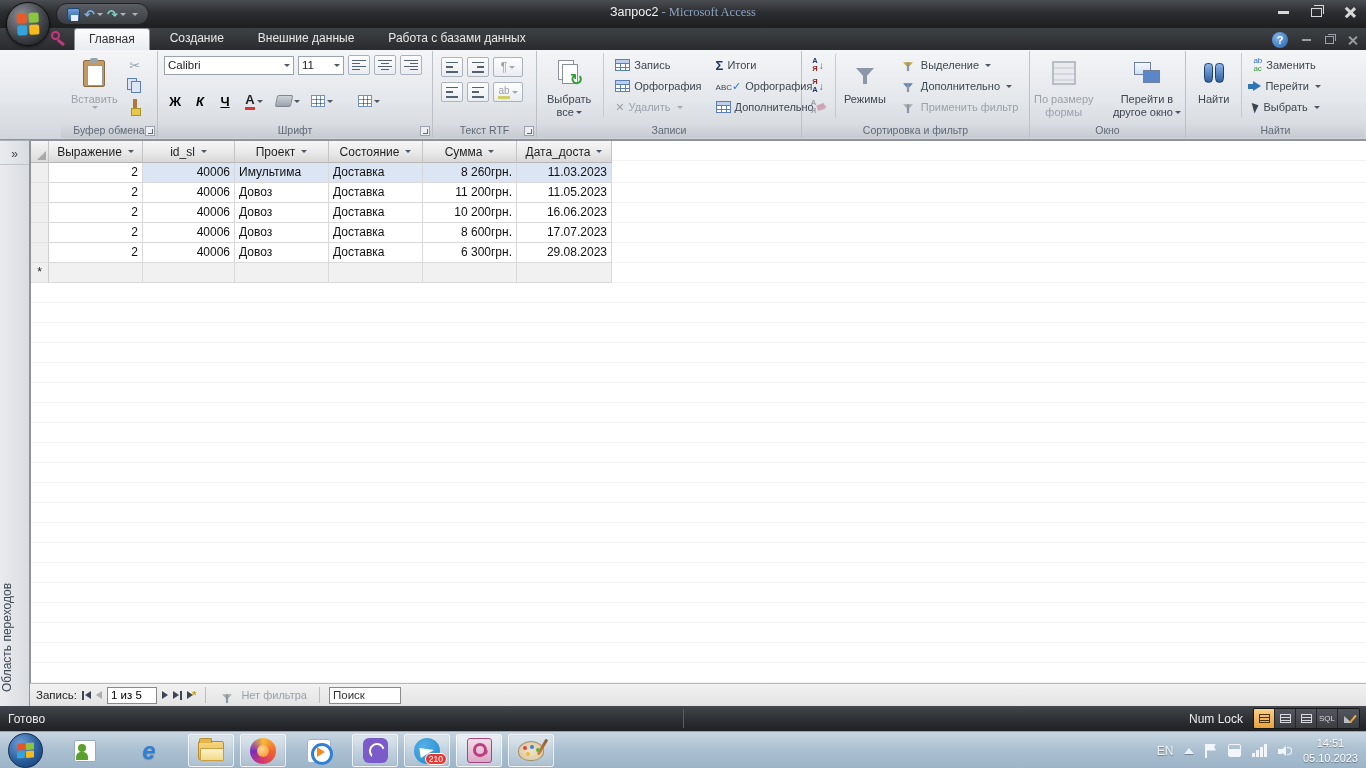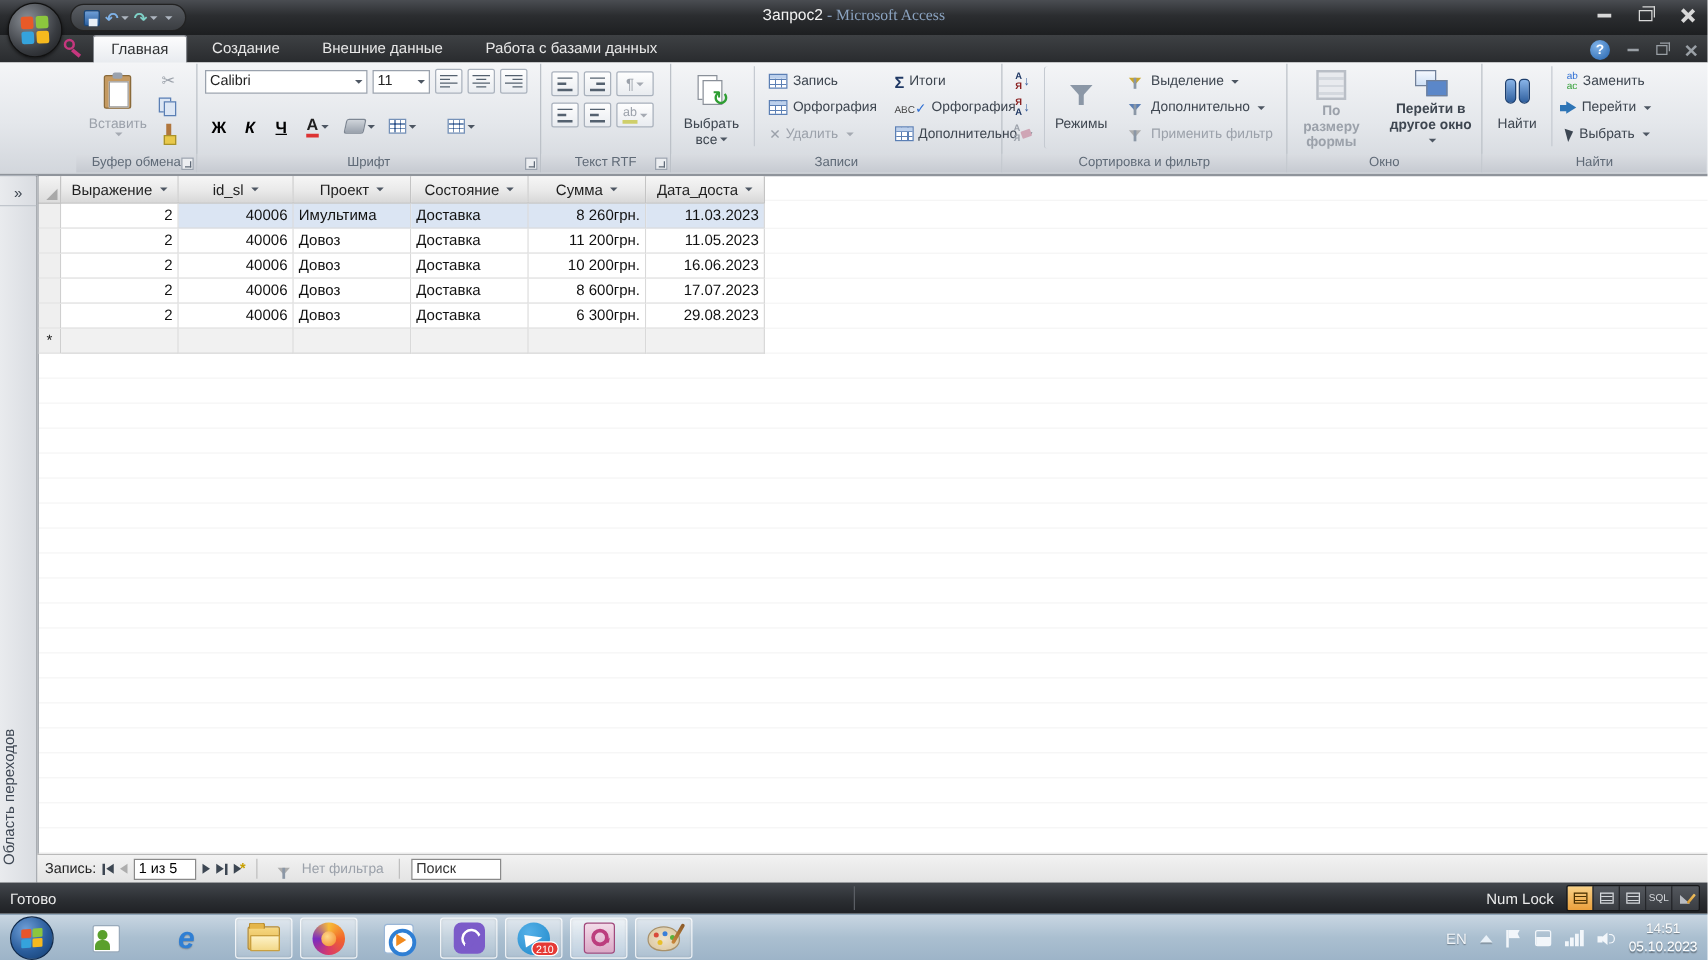--- a/index.html
+++ b/index.html
@@ -515,21 +515,21 @@
         <span class="sb gray">
             <span class="funnel small" style="border-top-color:#adadad;"></span>
             <span>Применить фильтр</span>
           </span>
       </div>
     </div>
     <div class="gcap">Сортировка и фильтр</div>
   </div>
 
   <div class="rgrp" style="left:1030px;width:156px;">
-    <div class="gbody" style="gap:4px;justify-content:flex-end;font-weight:bold;">
+    <div class="gbody" style="gap:4px;justify-content:space-between;">
       <div class="bigbtn gray">
         <span class="bicon">
             <span class="formico"></span>
           </span>
         <span>По размеру</span>
         <span>формы</span>
       </div>
       <div class="bigbtn">
         <span class="bicon">
             <span class="winpair">

